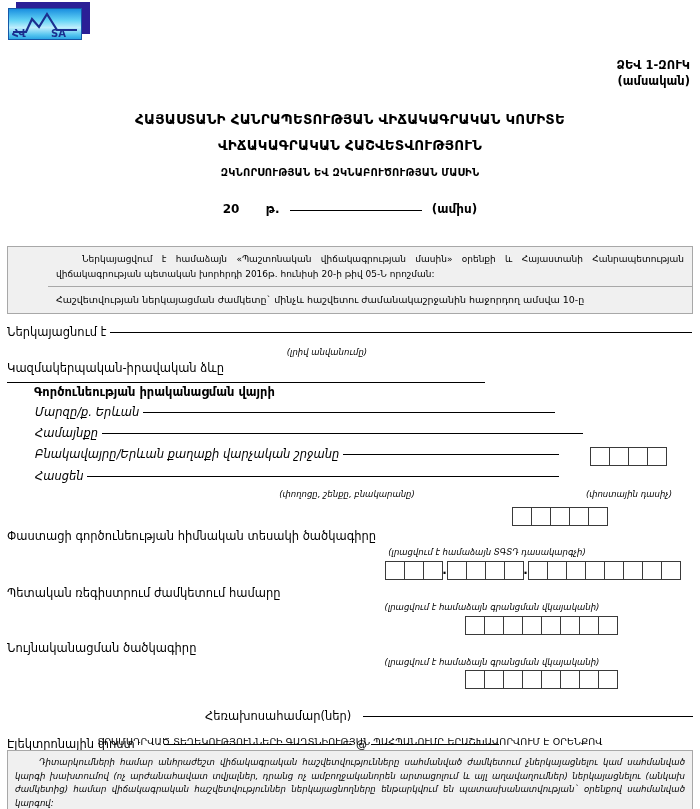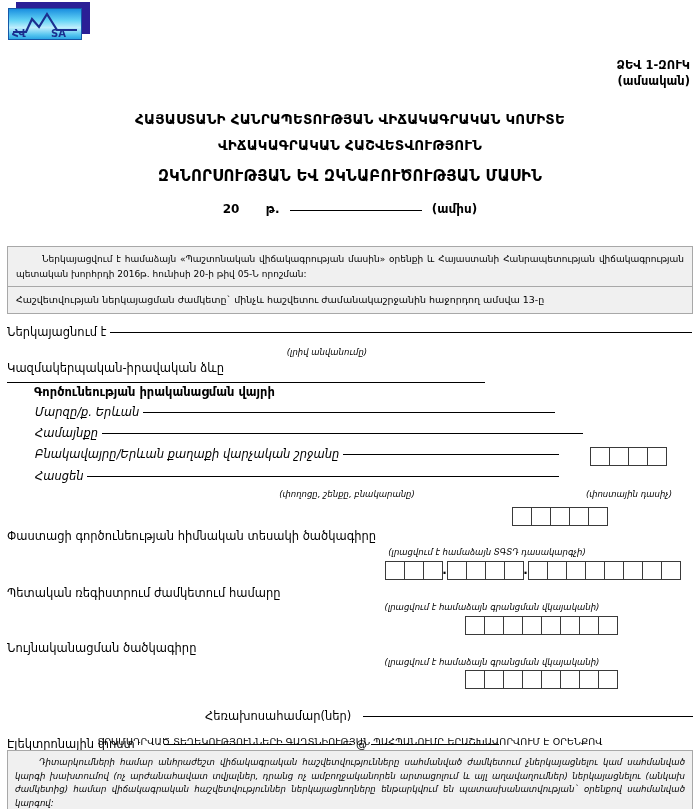--- a/index.html
+++ b/index.html
@@ -76,21 +76,21 @@
     font-size: 13.5px;
     font-weight: bold;
     line-height: 26px;
     letter-spacing: 0.2px;
   }
   #subject-title {
     position: absolute;
     left: 0; right: 0;
     top: 167px;
     text-align: center;
-    font-size: 15px;
+    font-size: 10px;
     font-weight: bold;
     letter-spacing: 0.2px;
   }
   #period-line {
     position: absolute;
     left: 0; right: 0;
     top: 199px;
     text-align: center;
     font-size: 12px;
     font-weight: bold;
@@ -106,20 +106,21 @@
 
   
   #notice-box {
     position: absolute;
     left: 7px;
     top: 246px;
     width: 686px;
     box-sizing: border-box;
     border: 1px solid #a8a8a8;
     background: #f0f0f0;
+    padding-left: 40px;
   }
   #notice-top {
     padding: 5px 8px 4px 8px;
     font-size: 9px;
     line-height: 15px;
     text-align: justify;
     border-bottom: 1px solid #a8a8a8;
   }
   #notice-top .indent { display: inline-block; width: 26px; }
   #notice-bottom {
@@ -228,21 +229,21 @@
   <span style="display:inline-block;width:18px"></span>
   <span>թ.</span>
   <span class="blank"></span>
   <span>(ամիս)</span>
 </div>
 
 <div id="notice-box">
   <div id="notice-top">
     <span class="indent"></span><span>Ներկայացվում է համաձայն «Պաշտոնական վիճակագրության մասին»  օրենքի և Հայաստանի Հանրապետության վիճակագրության պետական խորհրդի 2016թ. հունիսի 20-ի թիվ 05-Ն որոշման:</span>
   </div>
-  <div id="notice-bottom">Հաշվետվության ներկայացման ժամկետը` մինչև հաշվետու ժամանակաշրջանին հաջորդող ամսվա 13-ը</div>
+  <div id="notice-bottom">Հաշվետվության ներկայացման ժամկետը` մինչև հաշվետու ժամանակաշրջանին հաջորդող ամսվա 10-ը</div>
 </div>
 
 <div id="form-area">
 
   <div class="frow" style="height:22px">
     <span class="lbl">Ներկայացնում է</span>
     <span class="rule" style="width:582px;"></span>
   </div>
   <div class="caption" style="width:600px;margin-left:20px;">(լրիվ անվանումը)</div>
 

